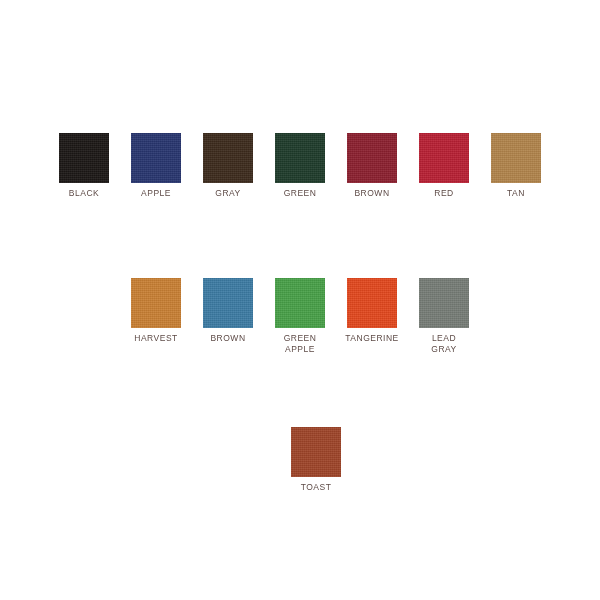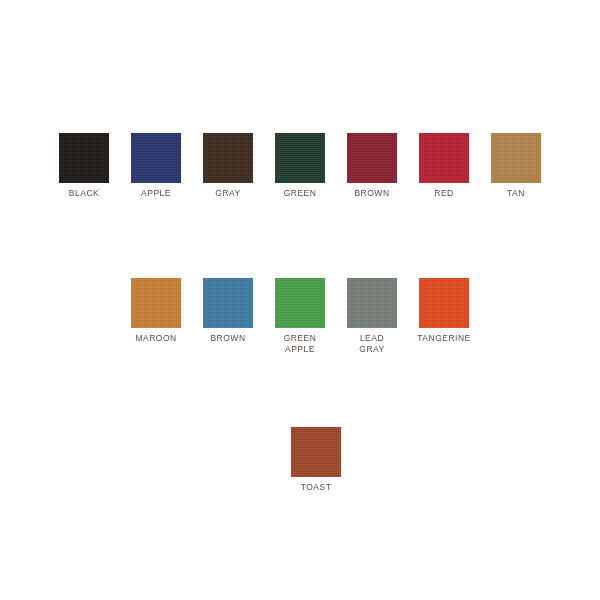--- a/index.html
+++ b/index.html
@@ -108,38 +108,38 @@
         <div class="swatch-label">RED</div>
       </div>
       <div class="swatch-cell">
         <div class="swatch-chip" title="#b1834a" style="background-color: rgb(177, 131, 74);"></div>
         <div class="swatch-label">TAN</div>
       </div>
     </div>
   <div class="swatch-row" id="row-2">
       <div class="swatch-cell">
         <div class="swatch-chip" title="#c87f33" style="background-color: rgb(200, 127, 51);"></div>
-        <div class="swatch-label">MAROON</div>
+        <div class="swatch-label">HARVEST</div>
       </div>
       <div class="swatch-cell">
         <div class="swatch-chip" title="#3c7ba3" style="background-color: rgb(60, 123, 163);"></div>
         <div class="swatch-label">BROWN</div>
       </div>
       <div class="swatch-cell">
         <div class="swatch-chip" title="#47a047" style="background-color: rgb(71, 160, 71);"></div>
         <div class="swatch-label">GREEN
 APPLE</div>
       </div>
       <div class="swatch-cell">
+        <div class="swatch-chip" title="#e2471d" style="background-color: rgb(226, 71, 29);"></div>
+        <div class="swatch-label">TANGERINE</div>
+      </div>
+      <div class="swatch-cell">
         <div class="swatch-chip" title="#767c76" style="background-color: rgb(118, 124, 118);"></div>
         <div class="swatch-label">LEAD GRAY</div>
-      </div>
-      <div class="swatch-cell">
-        <div class="swatch-chip" title="#e2471d" style="background-color: rgb(226, 71, 29);"></div>
-        <div class="swatch-label">TANGERINE</div>
       </div>
     </div>
   <div class="swatch-row" id="row-3">
       <div class="swatch-cell">
         <div class="swatch-chip" title="#9e4428" style="background-color: rgb(158, 68, 40);"></div>
         <div class="swatch-label">TOAST</div>
       </div>
     </div>
 </div>
 

